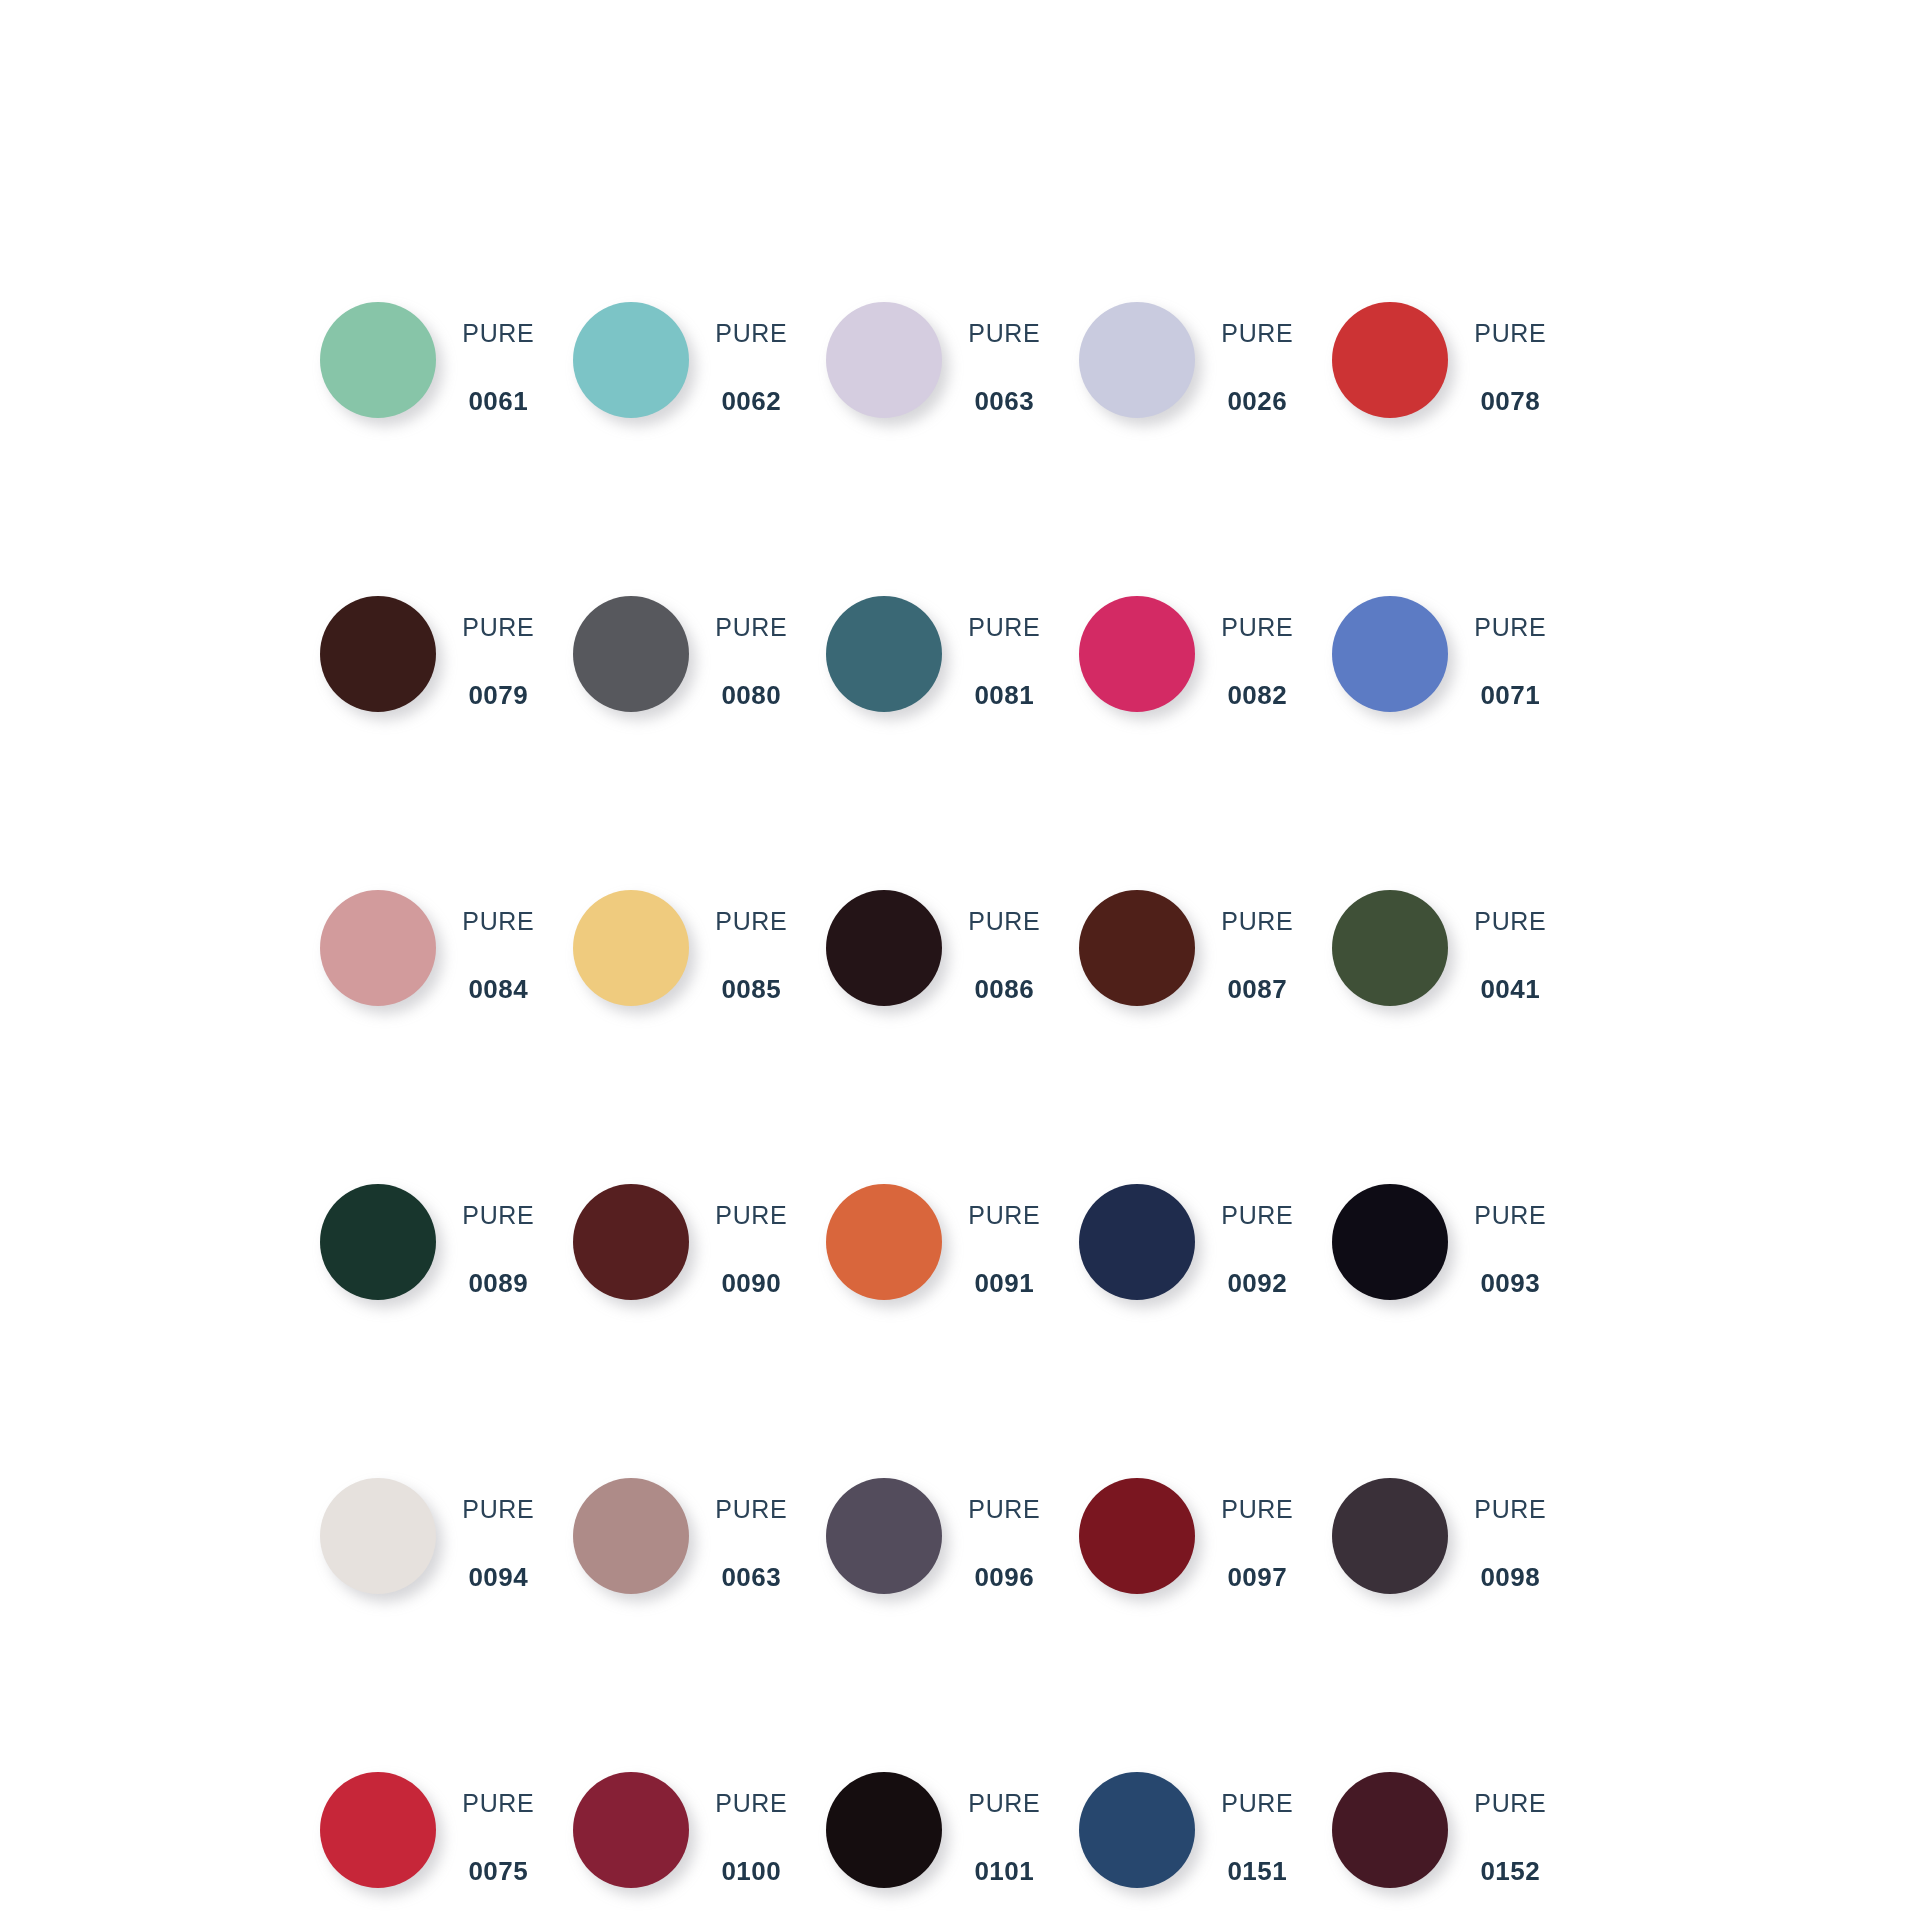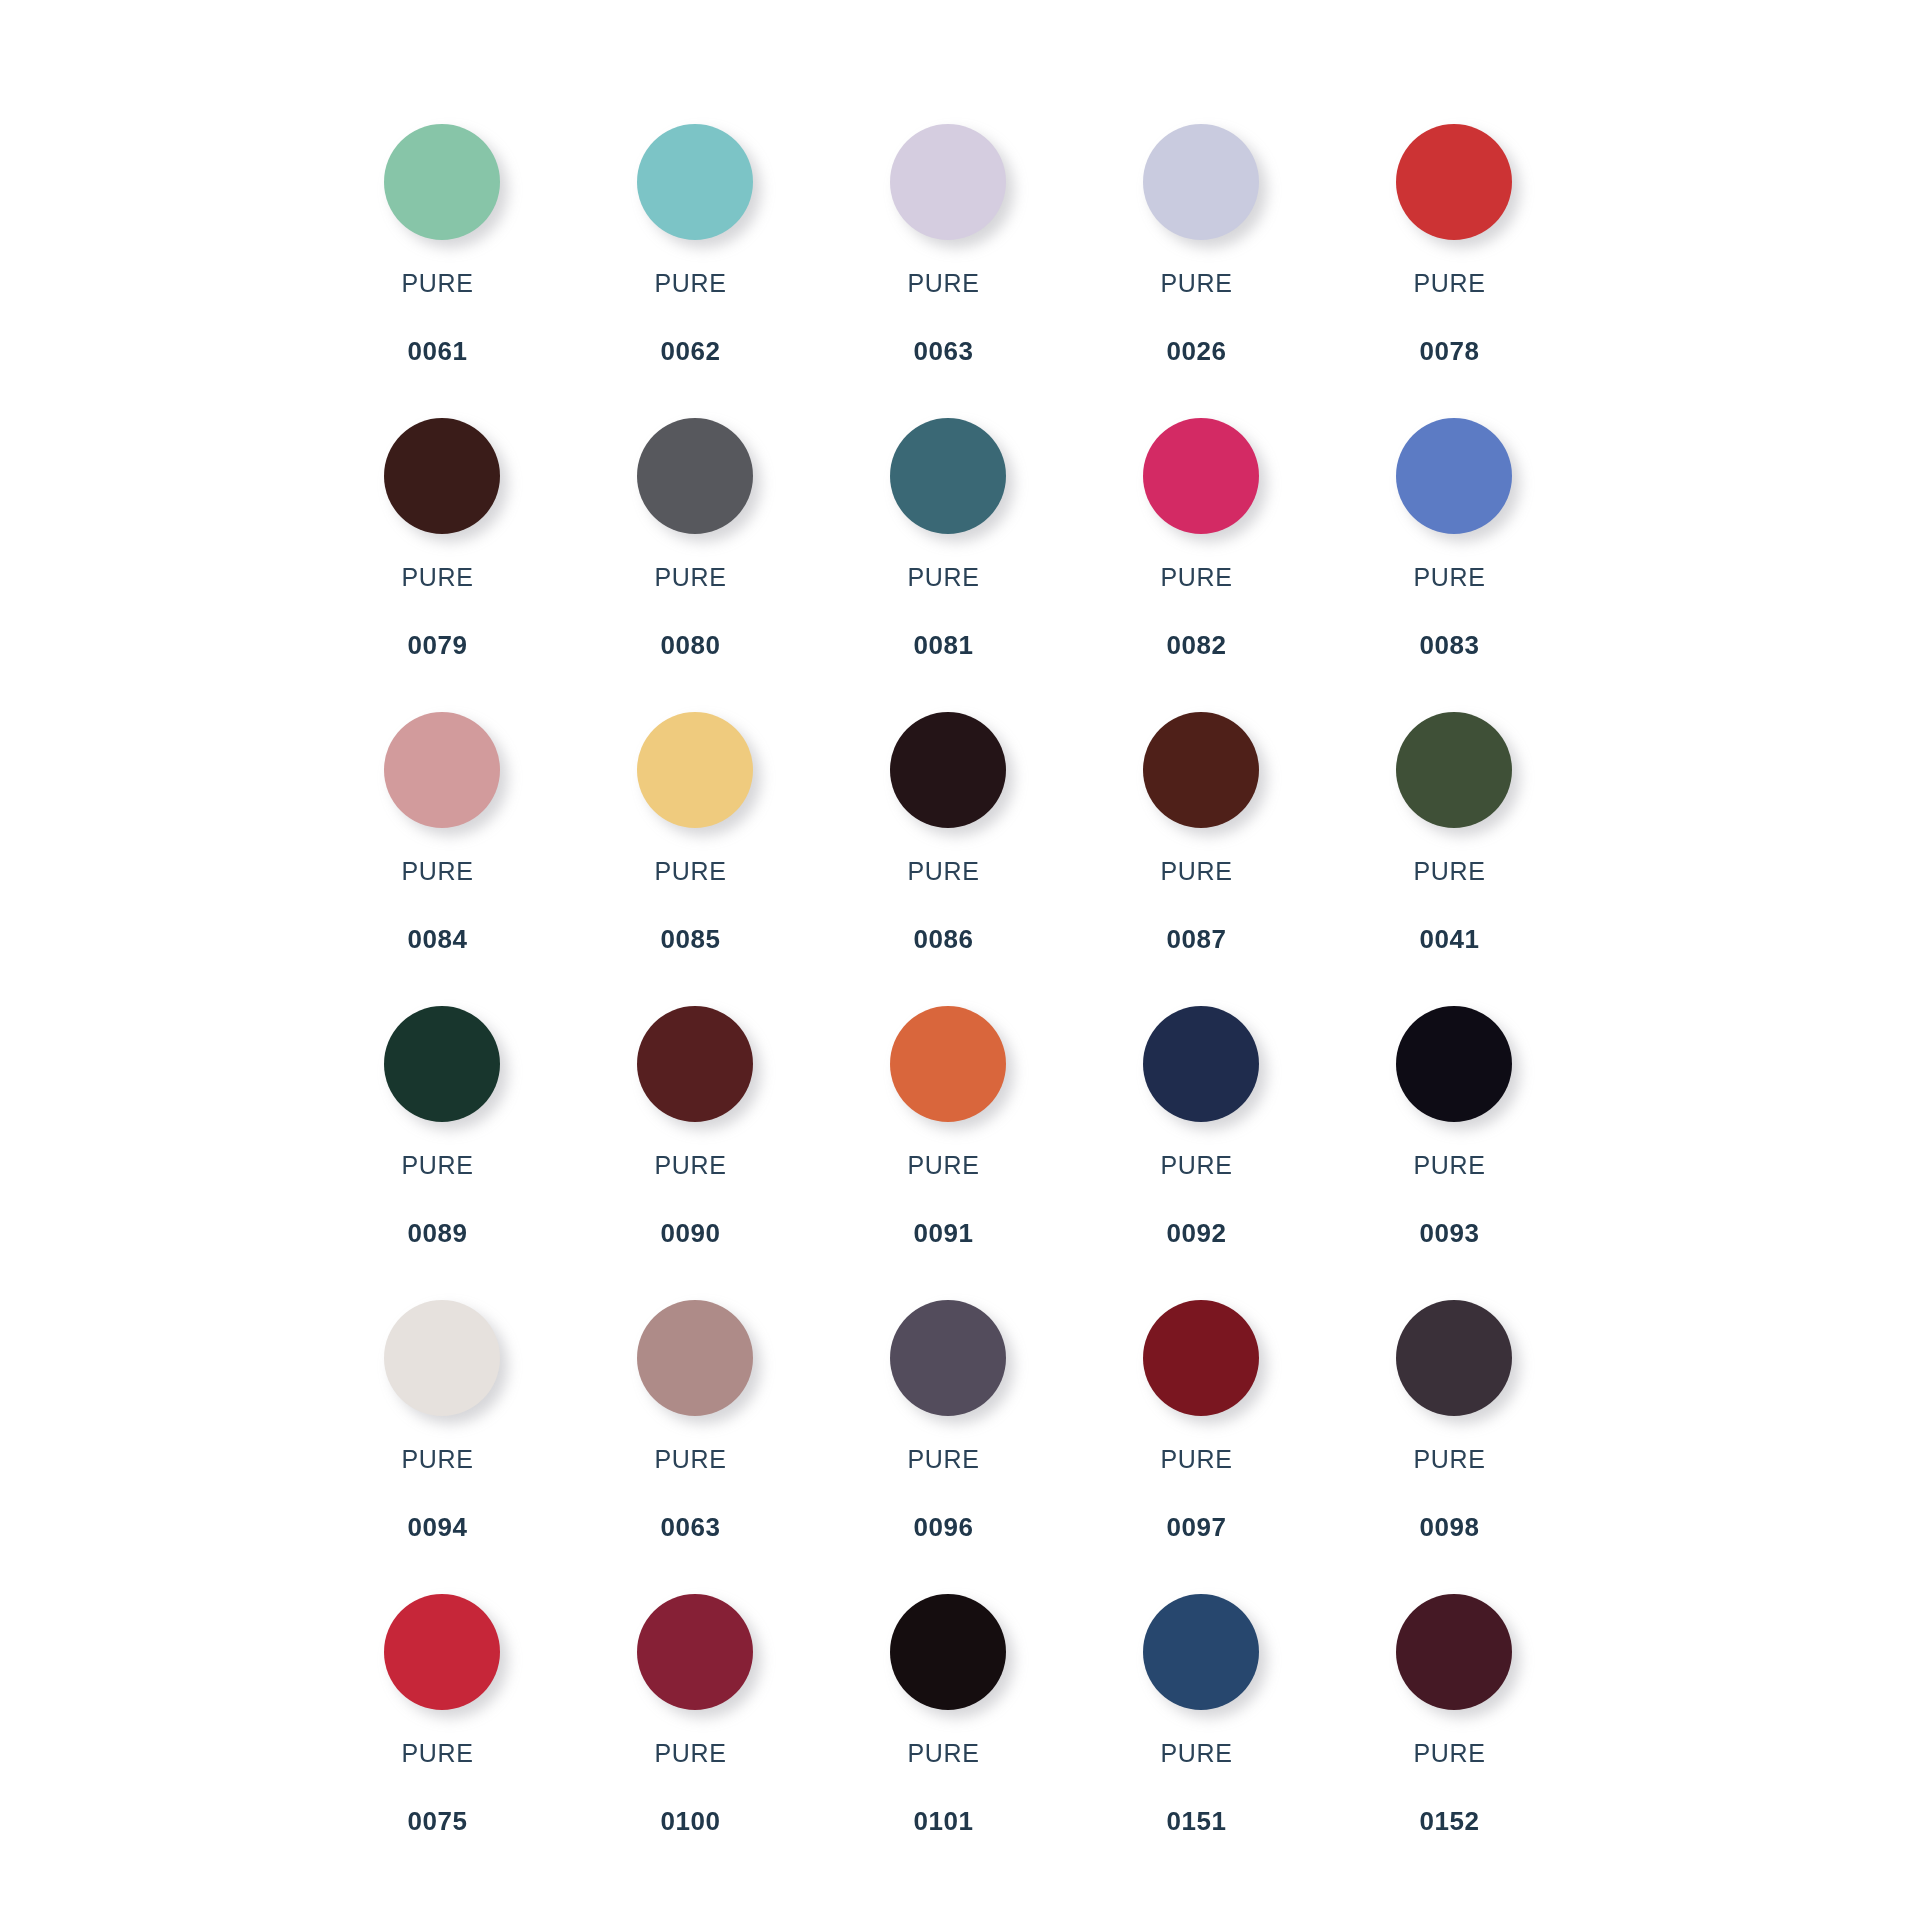--- a/index.html
+++ b/index.html
@@ -31,22 +31,22 @@
     grid-template-columns: repeat(5, 253px);
     grid-auto-rows: 294px;
     width: 1265px;
   }
 
   .swatch-cell {
     position: relative;
     width: 253px;
     height: 294px;
     display: flex;
-    flex-direction: column;
-    align-items: center;
+    flex-direction: row;
+    align-items: flex-end;
   }
 
   
   .swatch-dot-wrap {
     position: relative;
     width: 116px;
     height: 116px;
     margin-left: 8.7px;
   }
 
@@ -192,21 +192,21 @@
       <span class="swatch-label-code">0082</span>
     </div>
   </div>
       <div class="swatch-cell">
     <div class="swatch-dot-wrap">
       <div class="swatch-dot-shadow"></div>
       <div class="swatch-dot" title="#5c7bc4" style="background: rgb(92, 123, 196);"></div>
     </div>
     <div class="swatch-label">
       <span class="swatch-label-name">PURE</span>
-      <span class="swatch-label-code">0083</span>
+      <span class="swatch-label-code">0071</span>
     </div>
   </div>
       <div class="swatch-cell">
     <div class="swatch-dot-wrap">
       <div class="swatch-dot-shadow"></div>
       <div class="swatch-dot" title="#d29b9c" style="background: rgb(210, 155, 156);"></div>
     </div>
     <div class="swatch-label">
       <span class="swatch-label-name">PURE</span>
       <span class="swatch-label-code">0084</span>

